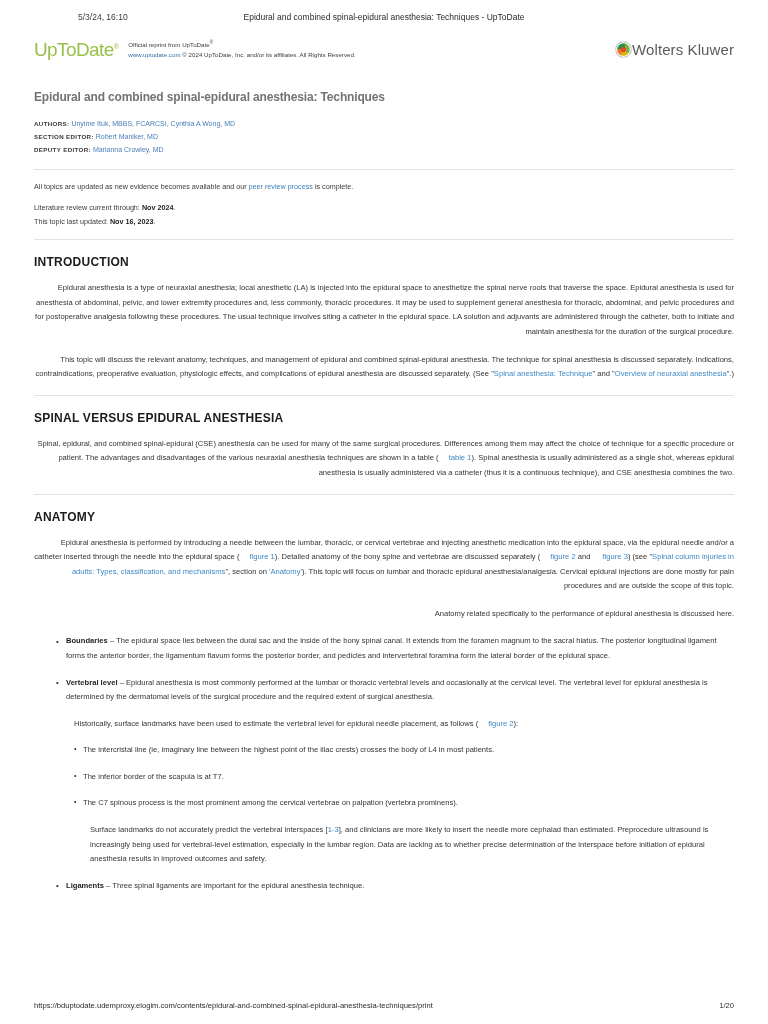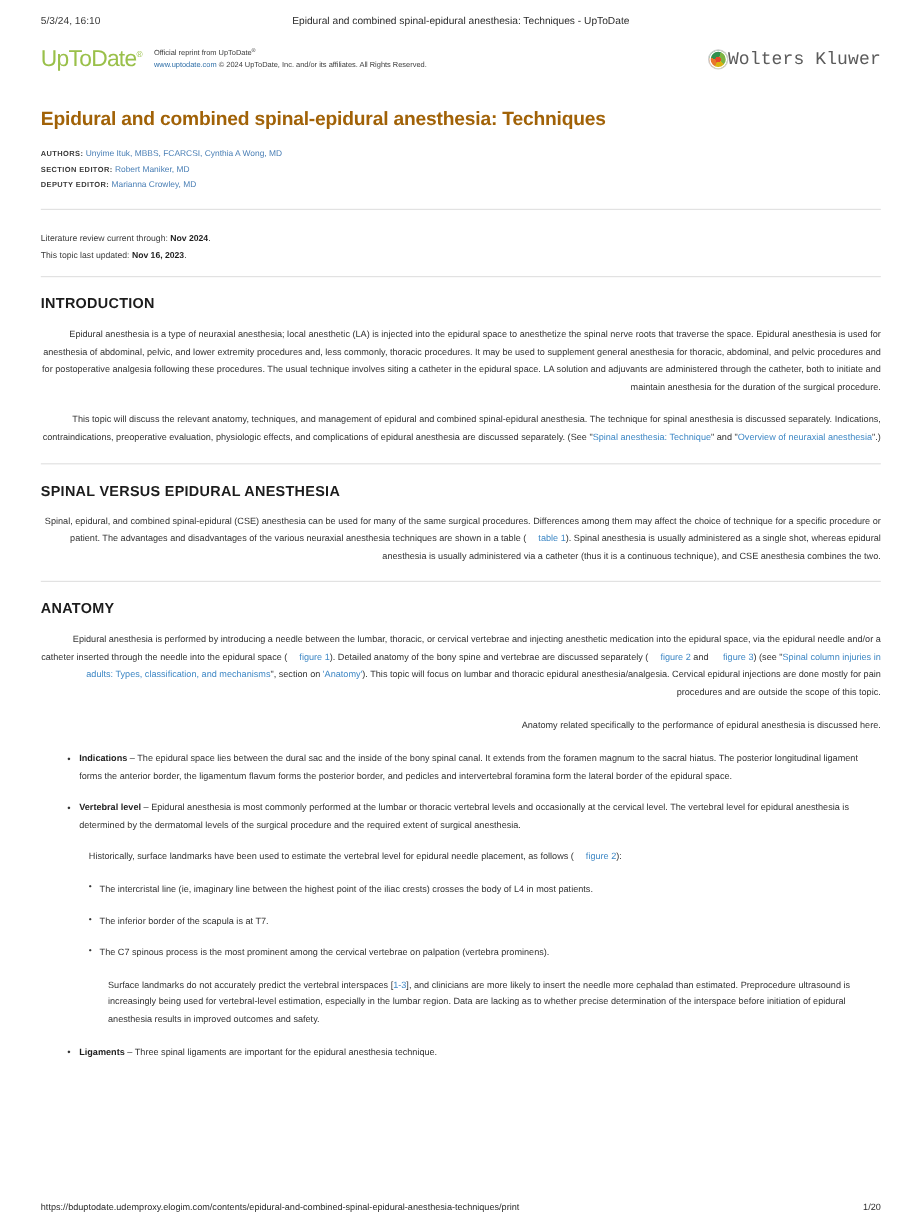--- a/index.html
+++ b/index.html
@@ -19,21 +19,21 @@
 
   
   .print-header {
     display: flex;
     align-items: baseline;
     justify-content: space-between;
     padding: 12px 34px 0 34px;
     font-size: 8.5px;
     color: #3a3a3a;
   }
-  .print-header .ph-date { white-space: nowrap; }
+  .print-header .ph-date { white-space: nowrap; margin-left: 44px; }
   .print-header .ph-title {
     position: absolute;
     left: 0; right: 0;
     text-align: center;
     font-size: 8.5px;
     color: #2b2b2b;
   }
   .print-header .ph-spacer { width: 60px; }
 
   
@@ -68,21 +68,20 @@
     line-height: 1.55;
     color: #3c3c3c;
   }
   .reprint .rp-url { color: #2f6fa8; }
   .reprint sup { font-size: 4.6px; }
 
   .wk-logo {
     display: flex;
     align-items: flex-end;
     gap: 0;
-    font-family: Liberation Mono, monospace;
   }
   .wk-mark {
     width: 15px; height: 15px;
     border-radius: 50%;
     background:
       radial-gradient(circle at 50% 50%, #e8472b 0 22%, rgba(232,71,43,0) 23%),
       conic-gradient(from 20deg, #7cb342 0 30%, #d9b310 30% 52%, #e8772b 52% 72%, #2f8f4e 72% 100%);
     box-shadow: inset 0 0 0 1.2px #ffffff;
     border: 1px solid #cfcfcf;
     flex: 0 0 auto;
@@ -95,23 +94,23 @@
     white-space: nowrap;
   }
 
   
   .content {
     padding: 0 34px;
     box-sizing: border-box;
   }
 
   h1.doc-title {
-    font-size: 16px;
+    font-size: 12px;
     font-weight: bold;
-    color: #a16207;
+    color: #737373;
     margin: 24px 0 14px 0;
     letter-spacing: -0.15px;
     line-height: 1.2;
   }
 
   .byline { font-size: 7px; line-height: 1.85; color: #4a4a4a; }
   .byline .role {
     font-weight: bold;
     color: #3a3a3a;
     letter-spacing: 0.35px;
@@ -275,20 +274,23 @@
     </div>
     <div>
       <span class="role">DEPUTY EDITOR:</span>
       <span class="names">Marianna Crowley, MD</span>
     </div>
   </div>
 
   <hr class="rule">
 
   <div class="meta-block">
+    <div>
+      <span>All topics are updated as new evidence becomes available and our </span><span class="lnk">peer review process</span><span> is complete.</span>
+    </div>
     <div class="meta-gap"></div>
     <div>
       <span>Literature review current through:</span>
       <b>Nov 2024</b><span>.</span>
     </div>
     <div>
       <span>This topic last updated:</span>
       <b>Nov 16, 2023</b><span>.</span>
     </div>
   </div>
@@ -304,21 +306,21 @@
   <h2 class="section">SPINAL VERSUS EPIDURAL ANESTHESIA</h2>
   <p class="body"><span>Spinal, epidural, and combined spinal-epidural (CSE) anesthesia can be used for many of the same surgical procedures. Differences among them may affect the choice of technique for a specific procedure or patient. The advantages and disadvantages of the various neuraxial anesthesia techniques are shown in a table (</span><span class="figlink">table 1</span><span>). Spinal anesthesia is usually administered as a single shot, whereas epidural anesthesia is usually administered via a catheter (thus it is a continuous technique), and CSE anesthesia combines the two.</span></p>
 
   <hr class="rule">
 
   <h2 class="section">ANATOMY</h2>
   <p class="body"><span>Epidural anesthesia is performed by introducing a needle between the lumbar, thoracic, or cervical vertebrae and injecting anesthetic medication into the epidural space, via the epidural needle and/or a catheter inserted through the needle into the epidural space (</span><span class="figlink">figure 1</span><span>). Detailed anatomy of the bony spine and vertebrae are discussed separately (</span><span class="figlink">figure 2</span><span> and </span><span class="figlink">figure 3</span><span>) (see "</span><span class="lnk">Spinal column injuries in adults: Types, classification, and mechanisms</span><span>", section on </span><span class="lnk">'Anatomy'</span><span>). This topic will focus on lumbar and thoracic epidural anesthesia/analgesia. Cervical epidural injections are done mostly for pain procedures and are outside the scope of this topic.</span></p>
   <p class="body">Anatomy related specifically to the performance of epidural anesthesia is discussed here.</p>
 
   <ul class="bullets">
-    <li><b>Indications</b><span> – The epidural space lies between the dural sac and the inside of the bony spinal canal. It extends from the foramen magnum to the sacral hiatus. The posterior longitudinal ligament forms the anterior border, the ligamentum flavum forms the posterior border, and pedicles and intervertebral foramina form the lateral border of the epidural space.</span></li>
+    <li><b>Boundaries</b><span> – The epidural space lies between the dural sac and the inside of the bony spinal canal. It extends from the foramen magnum to the sacral hiatus. The posterior longitudinal ligament forms the anterior border, the ligamentum flavum forms the posterior border, and pedicles and intervertebral foramina form the lateral border of the epidural space.</span></li>
     <li><b>Vertebral level</b><span> – Epidural anesthesia is most commonly performed at the lumbar or thoracic vertebral levels and occasionally at the cervical level. The vertebral level for epidural anesthesia is determined by the dermatomal levels of the surgical procedure and the required extent of surgical anesthesia.</span></li>
   </ul>
 
   <p class="indented"><span>Historically, surface landmarks have been used to estimate the vertebral level for epidural needle placement, as follows (</span><span class="figlink">figure 2</span><span>):</span></p>
 
   <ul class="subbullets" style="padding-left:40px;">
     <li>The intercristal line (ie, imaginary line between the highest point of the iliac crests) crosses the body of L4 in most patients.</li>
     <li>The inferior border of the scapula is at T7.</li>
     <li>The C7 spinous process is the most prominent among the cervical vertebrae on palpation (vertebra prominens).</li>
   </ul>

